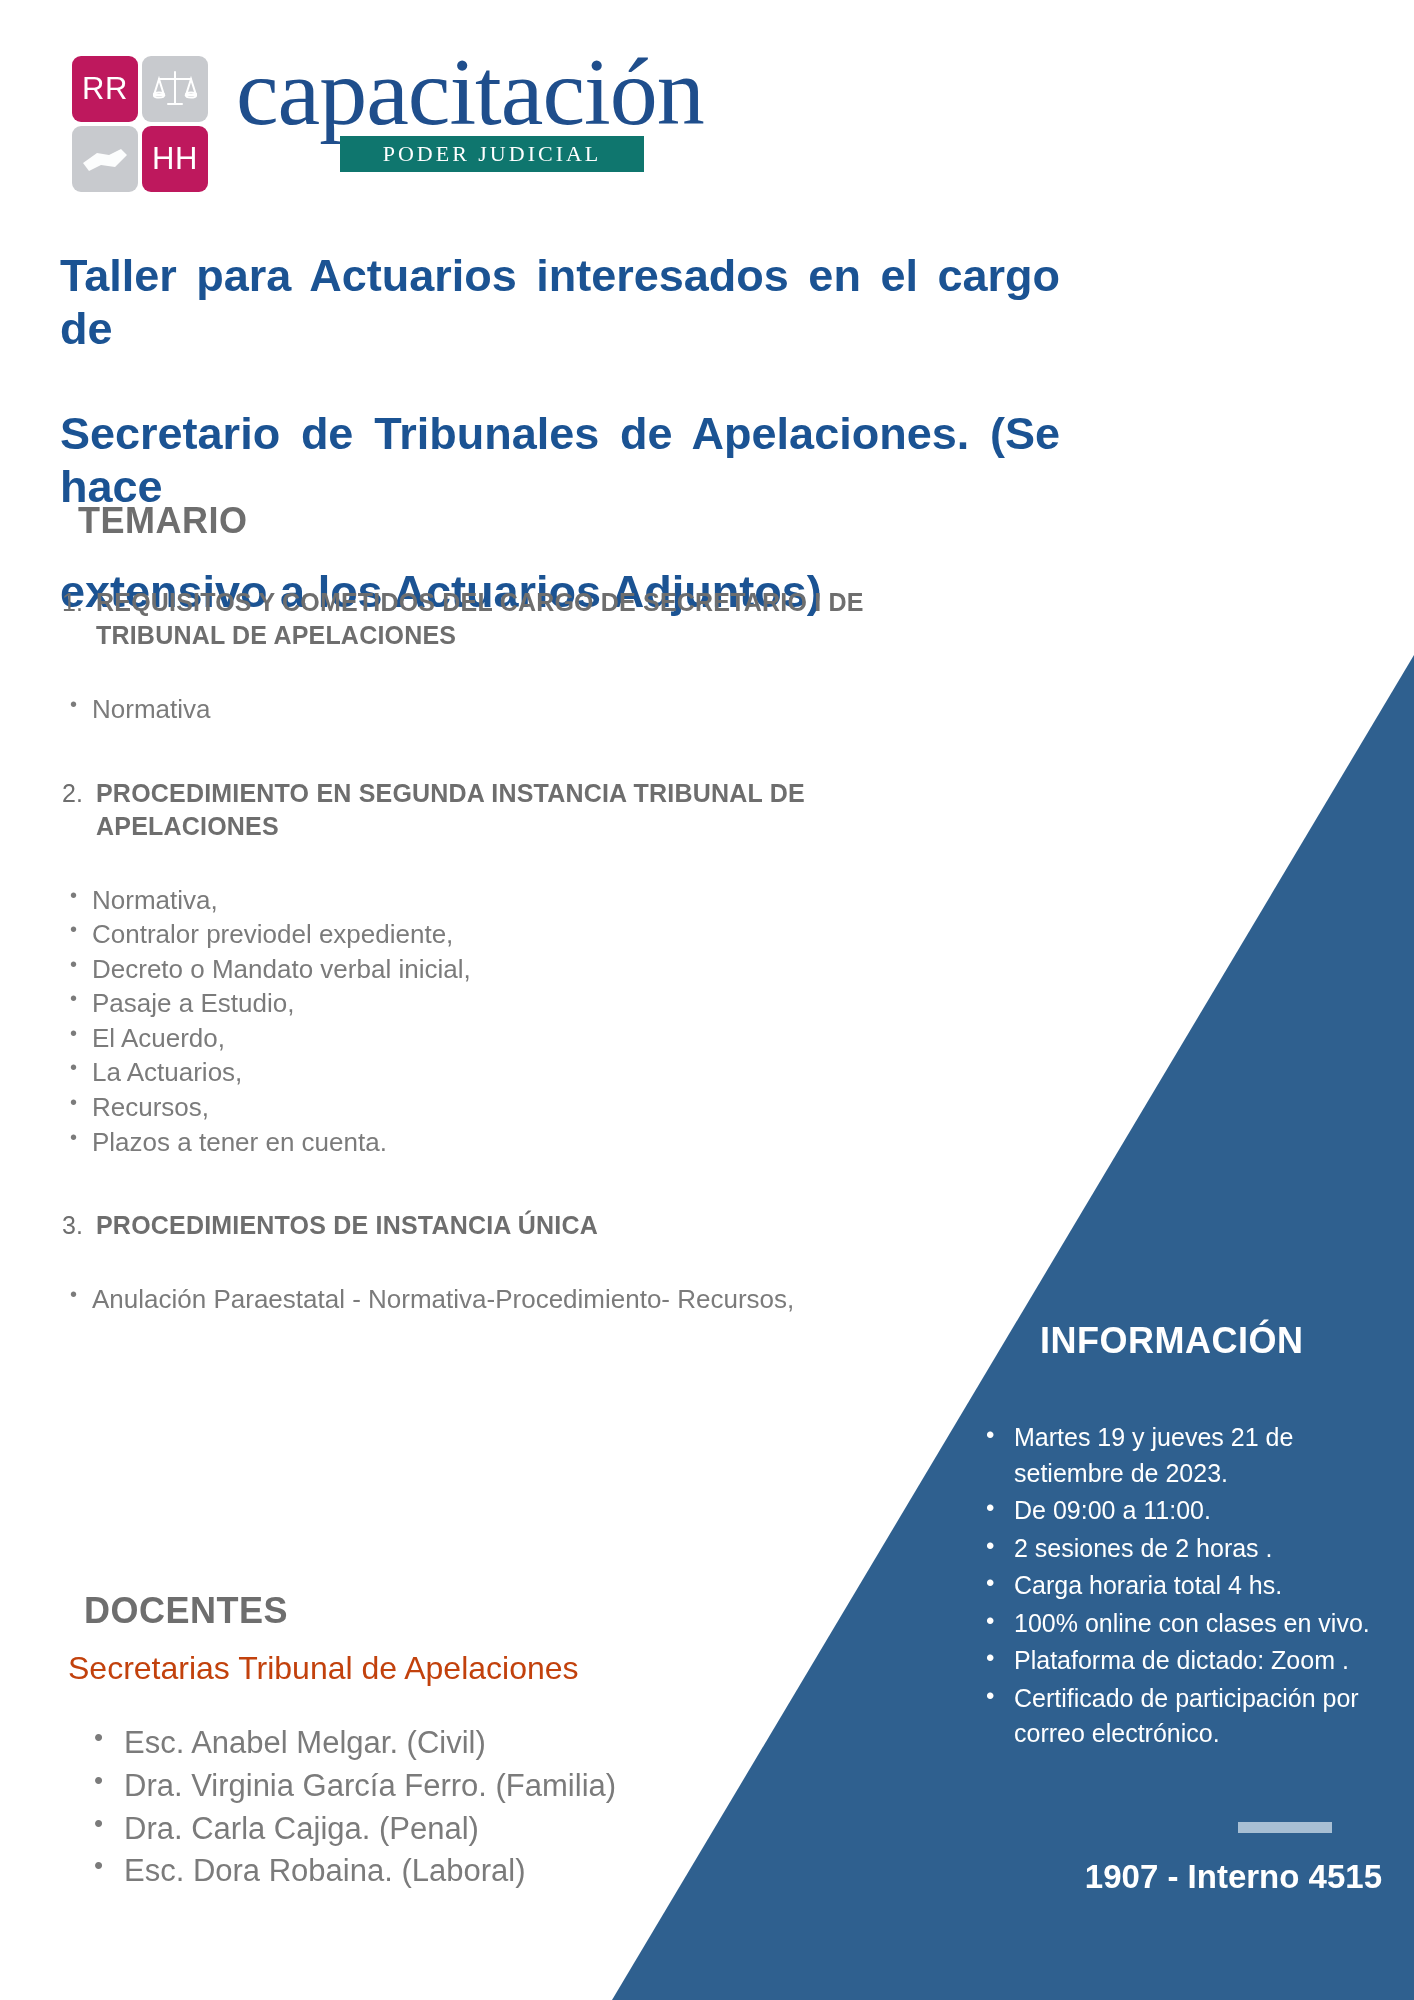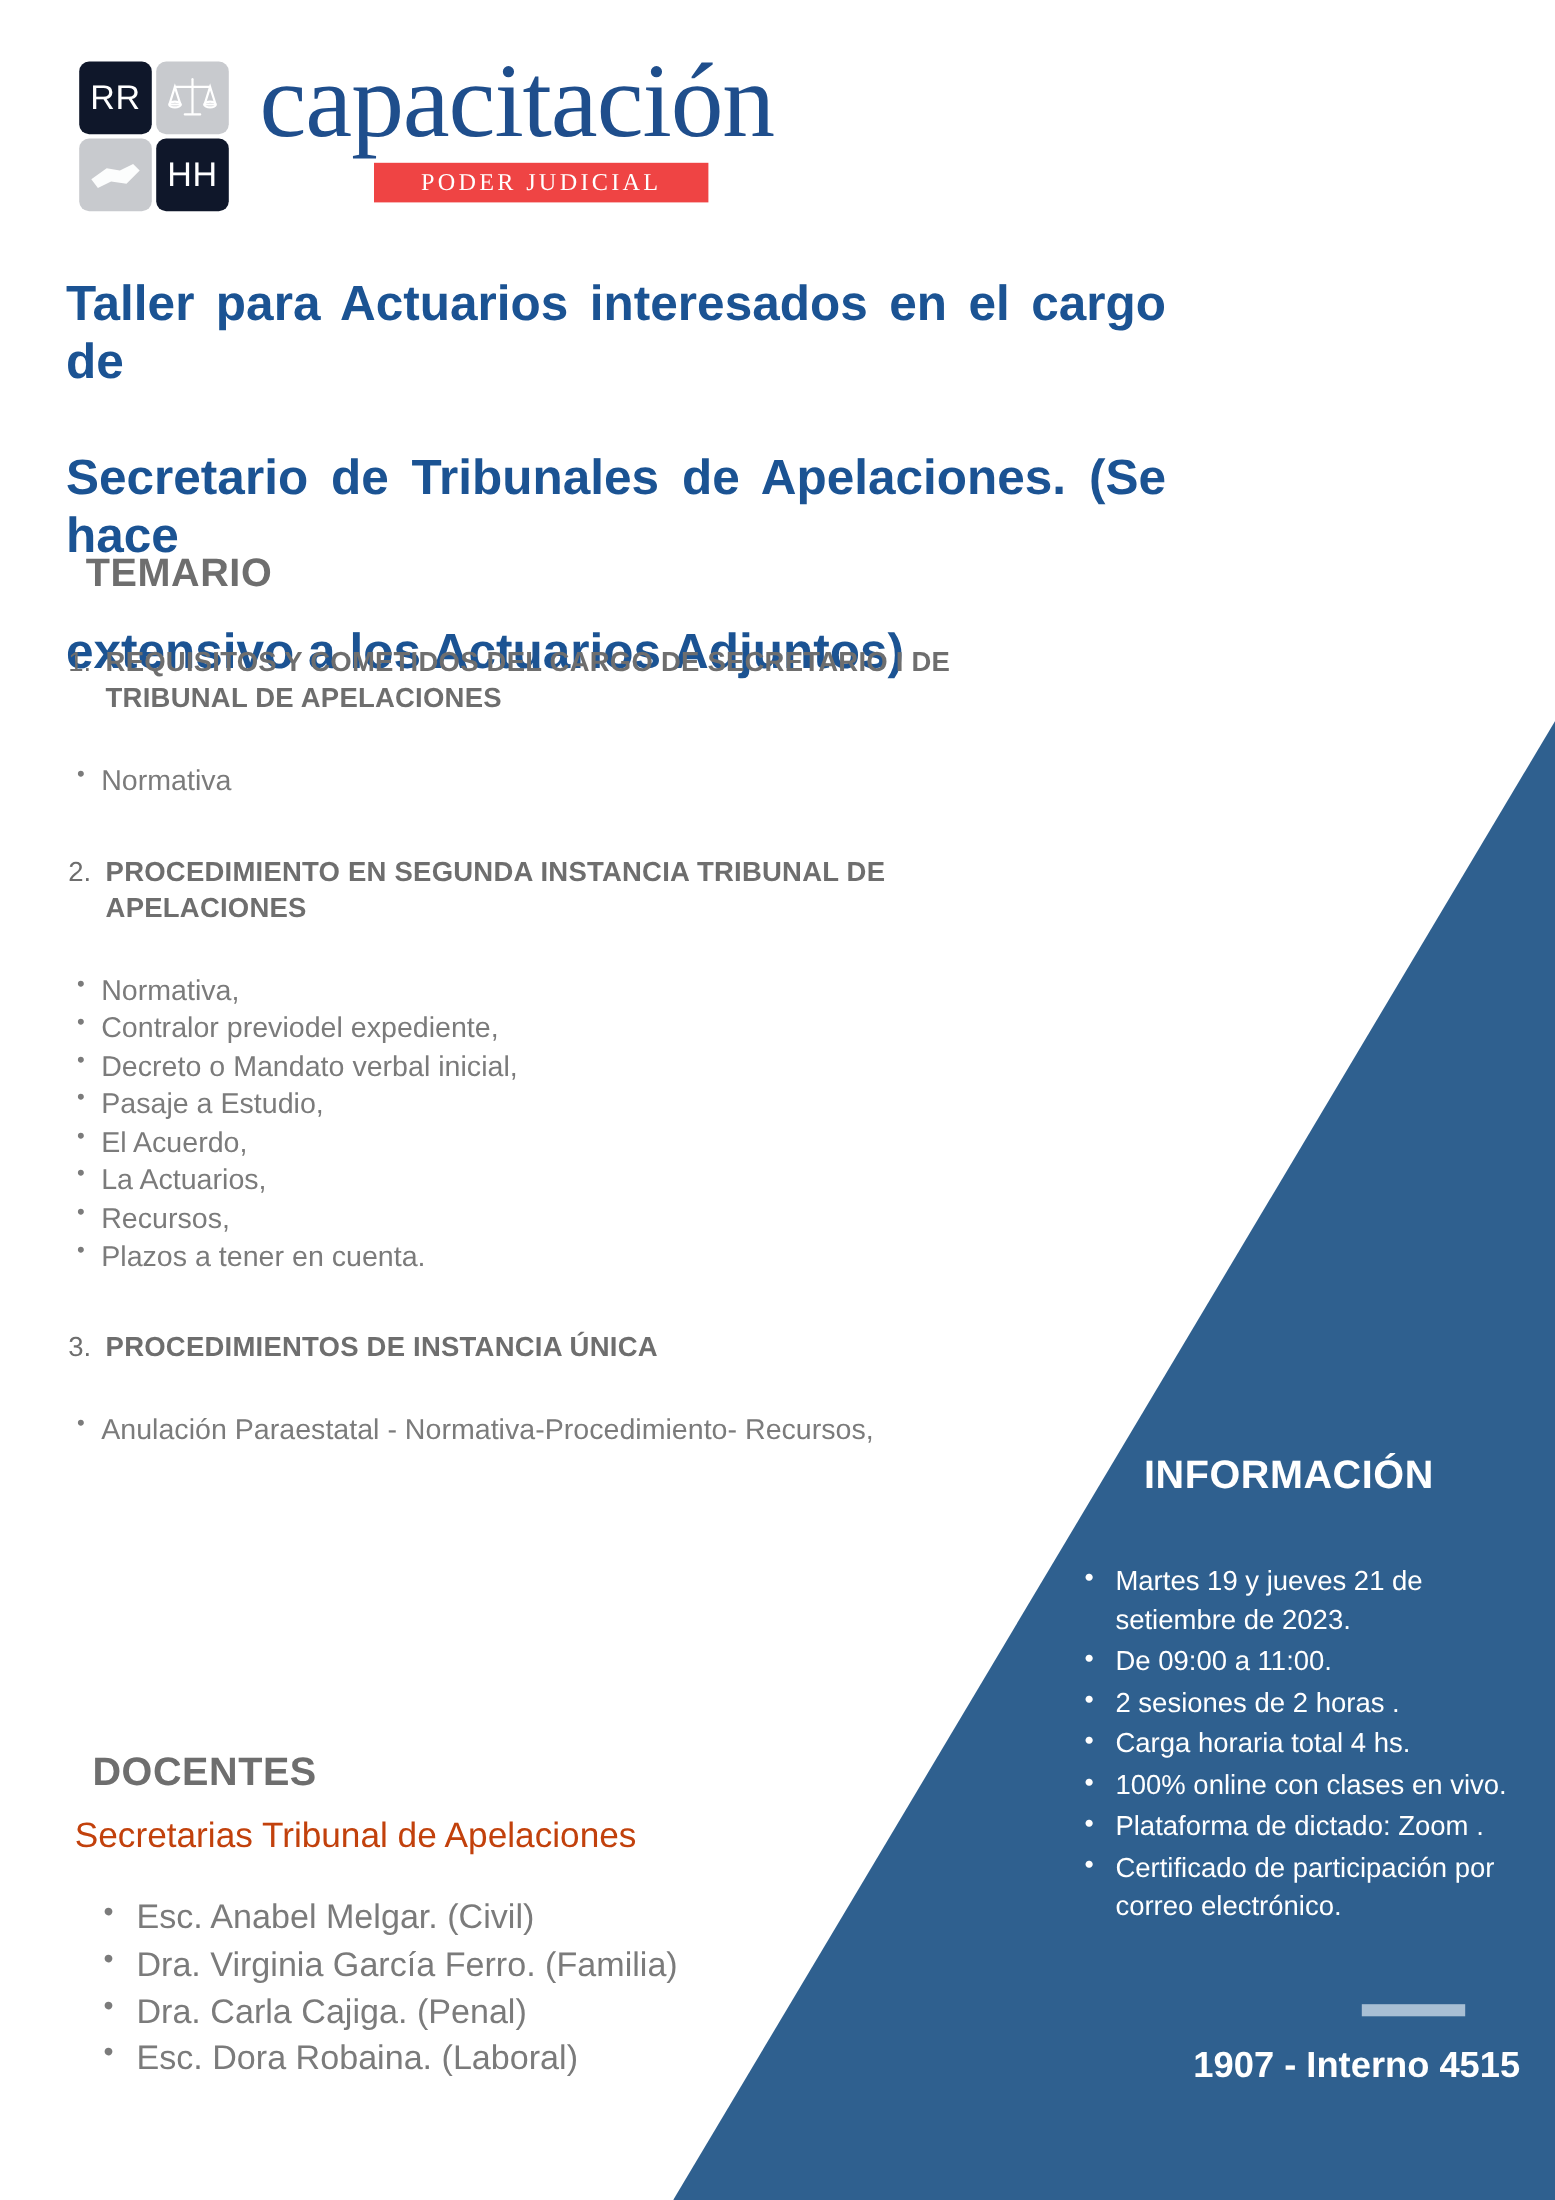--- a/index.html
+++ b/index.html
@@ -51,42 +51,42 @@
     border-radius: 9px;
     display: flex;
     align-items: center;
     justify-content: center;
     color: #ffffff;
     font-family: "Liberation Sans", sans-serif;
     font-weight: 400;
     font-size: 31px;
     letter-spacing: 0.5px;
   }
-  .logo-cell.dark { background: #0f172a; }
+  .logo-cell.dark { background: #be185d; }
   .logo-cell.light { background: #c8cace; }
 
   .wordmark-wrap {
     margin-left: 28px;
     display: flex;
     flex-direction: column;
   }
   .wordmark {
     font-family: "Liberation Serif", serif;
     font-size: 96px;
     line-height: 0.92;
     color: #1F4E8C;
     font-weight: 400;
     letter-spacing: -1px;
   }
   .poder-bar {
-    margin-top: 12px;
+    margin-top: 0;
     margin-left: 104px;
     width: 304px;
     height: 36px;
-    background: #ef4444;
+    background: #0f766e;
     display: flex;
     align-items: center;
     justify-content: center;
   }
   .poder-bar span {
     font-family: "Liberation Serif", serif;
     color: #ffffff;
     font-size: 22px;
     letter-spacing: 3px;
   }

